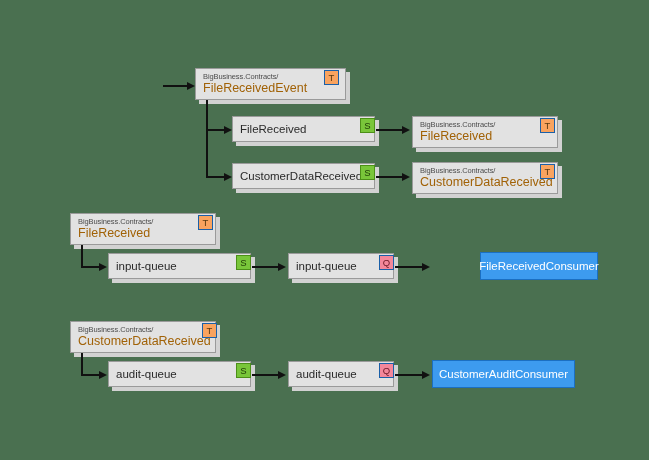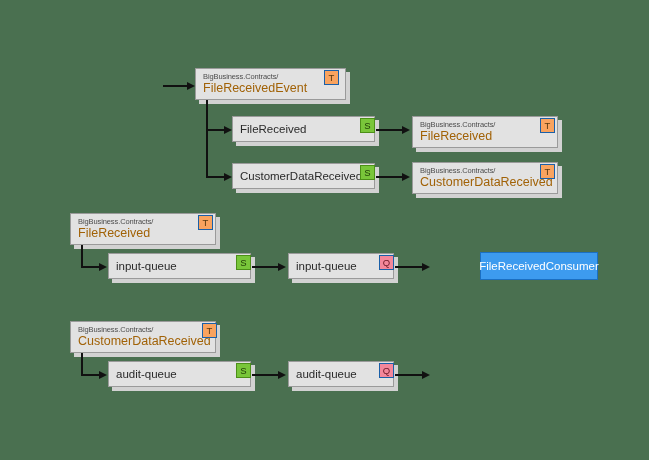--- a/index.html
+++ b/index.html
@@ -234,14 +234,17 @@
 
   <div class="shadow" style="left:292px; top:365px; width:106px; height:26px;"></div>
   <div class="grey-box" style="left:288px; top:361px; width:106px; height:26px;">
     <span class="simple-label">audit-queue</span>
   </div>
   <div class="badge badge-q" style="left:379px; top:363px;">Q</div>
 
   <div class="line-h" style="left:395px; top:374px; width:29px;"></div>
   <div class="arrow" style="left:422px; top:370.5px;"></div>
 
+  <div class="blue-box" style="left:432px; top:360px; width:143px; height:28px;">
+    <span>CustomerAuditConsumer</span>
+  </div>
 
 </div>
 
 </body></html>

